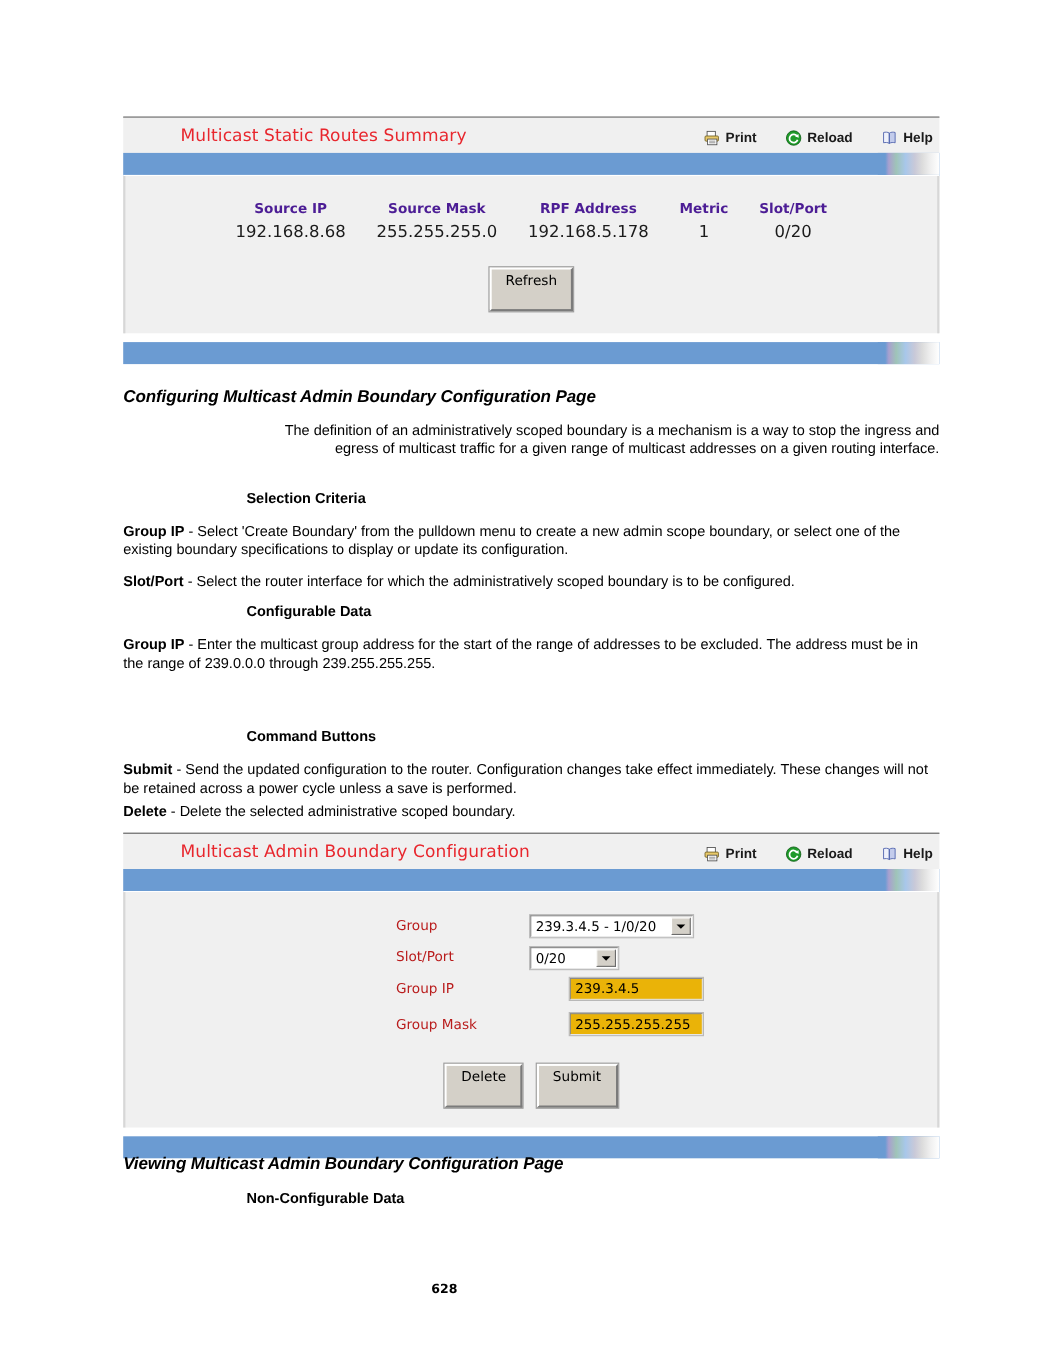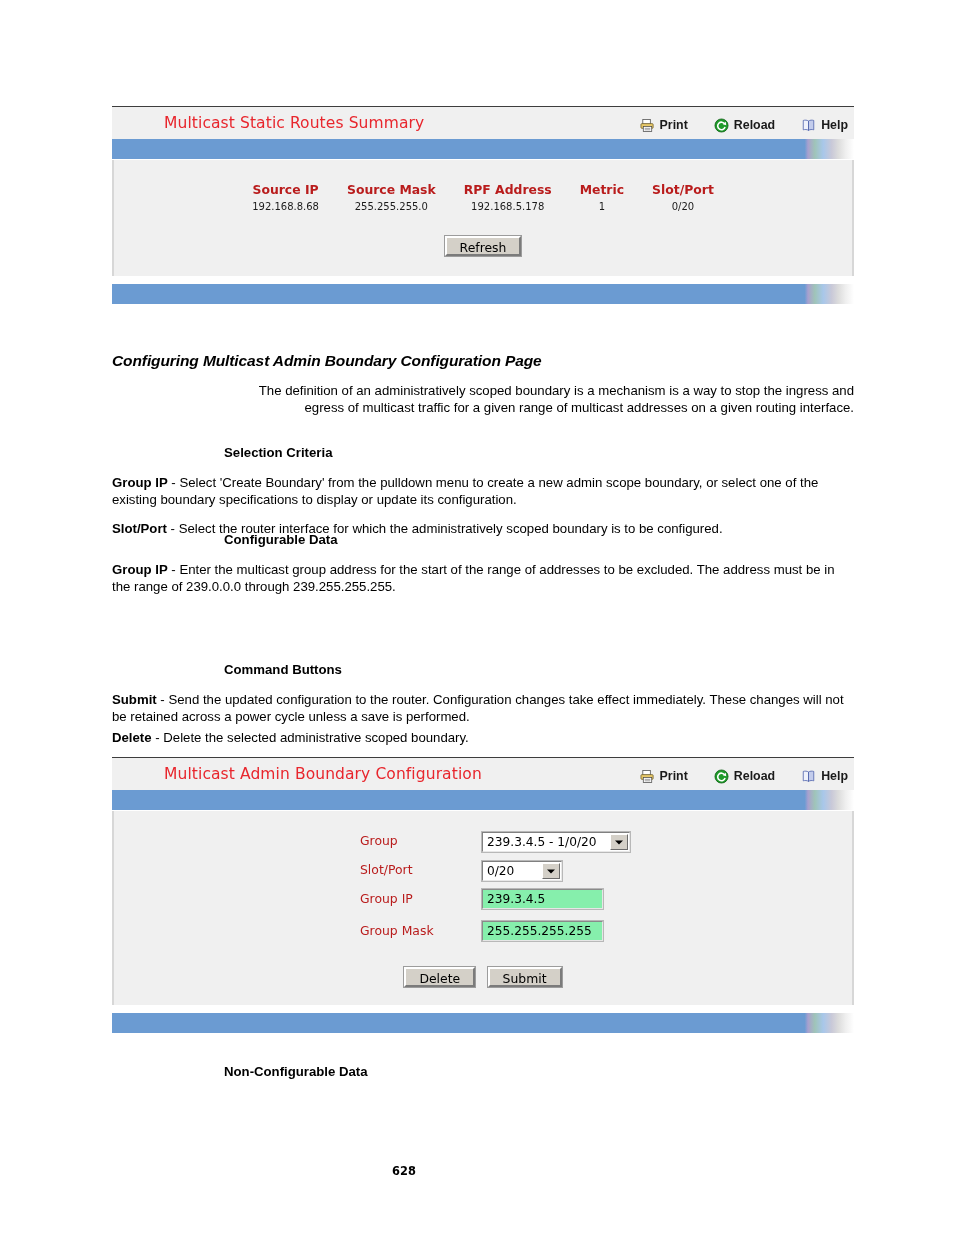--- a/index.html
+++ b/index.html
@@ -136,41 +136,41 @@
     margin: 0 auto;
     border-collapse: collapse;
     font-family: "DejaVu Sans", sans-serif;
   }
   .sum-table th {
     font-size: 12.4px;
     font-weight: bold;
     padding: 0 14px 4px 14px;
     text-align: center;
     white-space: nowrap;
-    color: #b91c1c;
+    color: #4c1d95;
   }
   .sum-table td {
-    font-size: 10px;
+    font-size: 15px;
     padding: 0 14px;
     text-align: center;
     white-space: nowrap;
     color: #1b1b1b;
   }
 
   
   .btn {
     font-family: "DejaVu Sans", sans-serif;
     font-size: 12.4px;
     color: #000;
     background: #d4d0c8;
     border-top: 2px solid #ffffff;
     border-left: 2px solid #ffffff;
     border-right: 2px solid #7b7b7b;
     border-bottom: 2px solid #7b7b7b;
-    padding: 3px 13px 0 13px;
+    padding: 3px 13px 20px 13px;
     line-height: 13px;
     cursor: pointer;
     outline: 1px solid #9c9c9c;
   }
 
   .btn-row { text-align: center; }
 
   
   .form-grid {
     display: grid;
@@ -221,36 +221,37 @@
     left: 50%; top: 50%;
     transform: translate(-50%, -40%);
     border-left: 4px solid transparent;
     border-right: 4px solid transparent;
     border-top: 4px solid #000;
   }
   .sel.wide .sel-text { min-width: 118px; }
   .sel.narrow .sel-text { min-width: 50px; }
 
   .txtbox {
-    background: #86efac;
+    background: #eab308;
     border-top: 1px solid #8a8a8a;
     border-left: 1px solid #8a8a8a;
     border-right: 1px solid #e6e6e6;
     border-bottom: 1px solid #e6e6e6;
     outline: 1px solid #b8b8b8;
     height: 18px;
     line-height: 18px;
     font-size: 12.2px;
     font-family: "DejaVu Sans", sans-serif;
     color: #000;
     padding: 0 4px;
     width: 111px;
     display: inline-block;
     white-space: nowrap;
     overflow: hidden;
+    margin-left: 36px;
   }
 
   .page-num {
     position: absolute;
     width: 808px;
     text-align: center;
     font-size: 11.4px;
     font-weight: bold;
     font-family: "DejaVu Sans", sans-serif;
   }
@@ -355,21 +356,21 @@
 
     <p class="para" style="margin-top:14px;">
       <span class="lead">Group IP</span><span> - Select 'Create Boundary' from the pulldown menu to create a new admin scope boundary, or select one of the existing boundary specifications to display or update its configuration.</span>
     </p>
 
     <p class="para" style="margin-top:12px;">
       <span class="lead">Slot/Port</span><span> - Select the router interface for which the administratively scoped boundary is to be configured.</span>
     </p>
   </div>
 
-  <div class="doc-body" style="top:532px;">
+  <div class="doc-body" style="top:548px;">
     <h3 class="sub-head">Configurable Data</h3>
 
     <p class="para" style="margin-top:14px;">
       <span class="lead">Group IP</span><span> - Enter the multicast group address for the start of the range of addresses to be excluded. The address must be in the range of 239.0.0.0 through 239.255.255.255.</span>
     </p>
 
   </div>
 
   <div class="doc-body" style="top:662px;">
     <h3 class="sub-head">Command Buttons</h3>
@@ -470,18 +471,19 @@
         </div>
       </div>
 
       <div class="blue-bar" style="margin-top:8px;">
           <span class="edge"></span>
         </div>
     </div>
   </div>
 
   <div class="doc-body" style="top:1050px;">
+    <h2 class="section-head">Viewing Multicast Admin Boundary Configuration Page</h2>
     <h3 class="sub-head" style="margin-top:14px;">Non-Configurable Data</h3>
   </div>
 
   <div class="page-num" style="top:1164px;">628</div>
 
 </div>
 
 </body></html>

